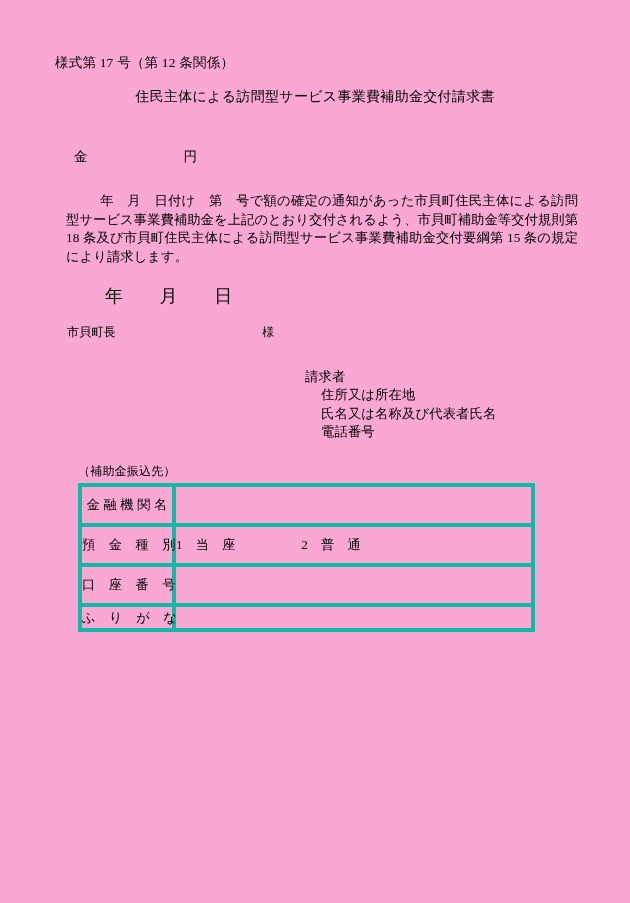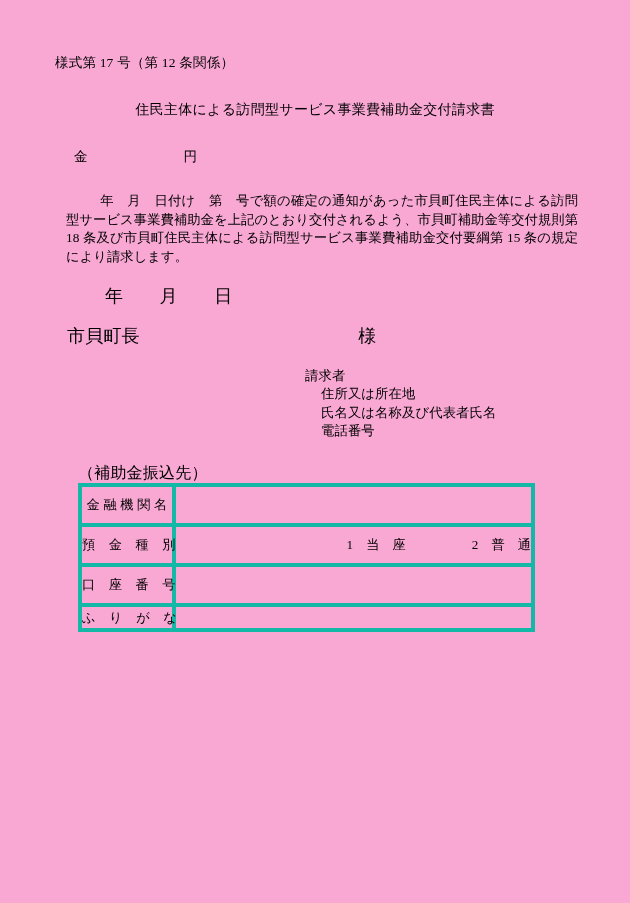--- a/index.html
+++ b/index.html
@@ -29,21 +29,21 @@
     top: 54px;
     font-size: 13.5px;
     letter-spacing: 0.2px;
     white-space: pre;
   }
 
   .doc-title {
     position: absolute;
     left: 0;
     right: 0;
-    top: 101px;
+    top: 88px;
     text-align: center;
     font-size: 14px;
     letter-spacing: 0.3px;
     box-sizing: border-box;
   }
 
   .amount-line {
     position: absolute;
     left: 74px;
     top: 148px;
@@ -74,44 +74,43 @@
     top: 284px;
     font-size: 18px;
     white-space: pre;
     letter-spacing: 0.2px;
   }
 
   .addressee {
     position: absolute;
     left: 67px;
     top: 324px;
-    font-size: 18px;
+    font-size: 12px;
     white-space: pre;
     letter-spacing: 0.2px;
   }
 
   
   .applicant {
     position: absolute;
     left: 305px;
     top: 368px;
     font-size: 13.3px;
     line-height: 18.4px;
     letter-spacing: 0.15px;
-    font-family: Liberation Mono, monospace;
   }
   .applicant .sub {
     padding-left: 16px;
   }
 
   .bank-caption {
     position: absolute;
     left: 78px;
     top: 463px;
-    font-size: 16px;
+    font-size: 12px;
     letter-spacing: 0.2px;
   }
 
   
   .bank-table {
     position: absolute;
     left: 78px;
     top: 483px;
     width: 457px;
     border-collapse: collapse;
@@ -123,21 +122,21 @@
     padding: 0;
     vertical-align: middle;
   }
   .bank-table td.label {
     width: 90px;
     text-align: center;
     letter-spacing: 0.2px;
     white-space: pre;
   }
   .bank-table td.value {
-    text-align: right;
+    text-align: left;
     white-space: pre;
   }
   .r-tall   { height: 40px; }
   .r-short  { height: 25px; }
 </style>
 </head>
 <body>
 
 <div class="page">
 

